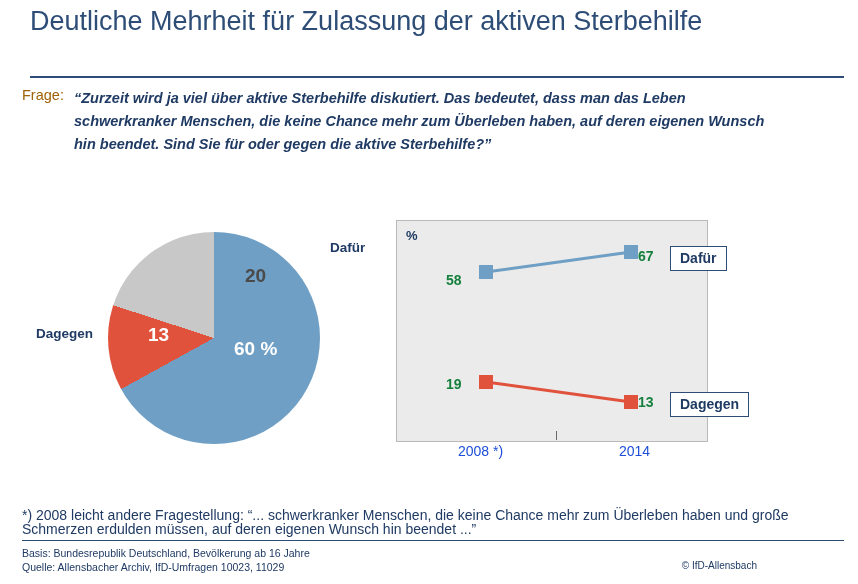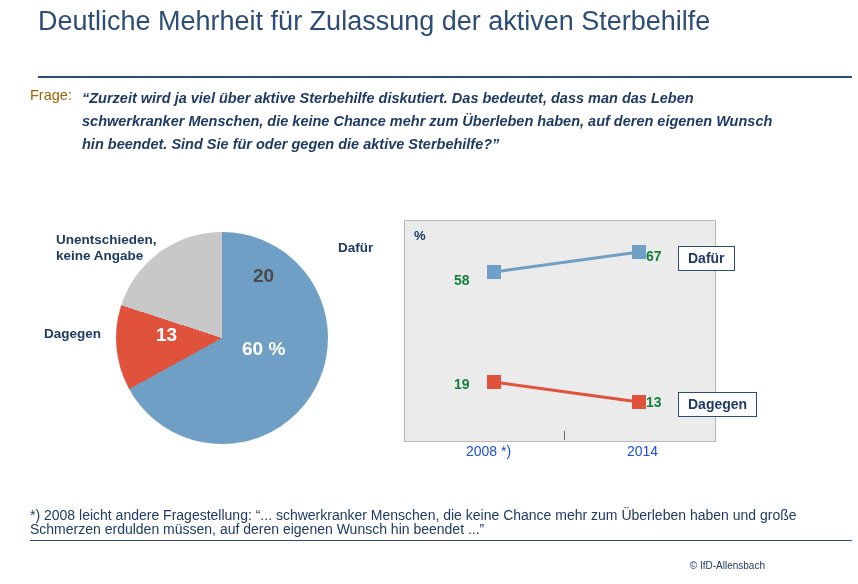--- a/index.html
+++ b/index.html
@@ -10,21 +10,21 @@
     width: 858px;
     height: 584px;
     background: #ffffff;
     font-family: "Liberation Sans", sans-serif;
     color: #1f3a63;
     overflow: hidden;
     position: relative;
   }
   .page {
     position: absolute;
-    left: 16px; top: 0;
+    left: 8px; top: 0;
     width: 771px;
     height: 584px;
   }
 
   
   .title {
     position: absolute;
     left: 22px;
     top: 6px;
     width: 700px;
@@ -213,24 +213,20 @@
   <div class="question-text">“Zurzeit wird ja viel über aktive Sterbehilfe diskutiert. Das bedeutet, dass man das Leben schwerkranker Menschen, die keine Chance mehr zum Überleben haben, auf deren eigenen Wunsch hin beendet. Sind Sie für oder gegen die aktive Sterbehilfe?”</div>
 
   <div class="pie-wrap">
     <div class="pie"></div>
     <div class="pie-val dafuer">60 %</div>
     <div class="pie-val dagegen">13</div>
     <div class="pie-val unent">20</div>
   </div>
   <div class="pie-label lbl-dafuer">Dafür</div>
   <div class="pie-label lbl-dagegen">Dagegen</div>
-  <div class="pie-label lbl-unent">
-    <div>Unentschieden,</div>
-    <div>keine Angabe</div>
-  </div>
 
   <div class="linechart"></div>
   <div class="pct-sign">%</div>
 
   <svg class="lc-svg" viewBox="0 0 310 220">
     <line x1="90" y1="52" x2="235" y2="32" stroke="#6f9fc4" stroke-width="3"></line>
     <line x1="90" y1="162" x2="235" y2="182" stroke="#e1523d" stroke-width="3"></line>
     <rect x="83" y="45" width="14" height="14" fill="#6f9fc4"></rect>
     <rect x="228" y="25" width="14" height="14" fill="#6f9fc4"></rect>
     <rect x="83" y="155" width="14" height="14" fill="#e1523d"></rect>
@@ -245,15 +241,19 @@
   <div class="tickline" style="left:548px; top:431px;"></div>
 
   <div class="axis-label ax2008">2008 *)</div>
   <div class="axis-label ax2014">2014</div>
 
   <div class="legend-box lg-dafuer">Dafür</div>
   <div class="legend-box lg-dagegen">Dagegen</div>
 
   <div class="footnote">*) 2008 leicht andere Fragestellung: “... schwerkranker Menschen, die keine Chance mehr zum Überleben haben und große Schmerzen erdulden müssen, auf deren eigenen Wunsch  hin beendet ...”</div>
   <div class="rule-bottom"></div>
+  <div class="source">
+    <div>Basis: Bundesrepublik Deutschland, Bevölkerung ab 16 Jahre</div>
+    <div>Quelle: Allensbacher Archiv, IfD-Umfragen 10023, 11029</div>
+  </div>
   <div class="copyright">© IfD-Allensbach</div>
 
 </div>
 
 </body></html>

